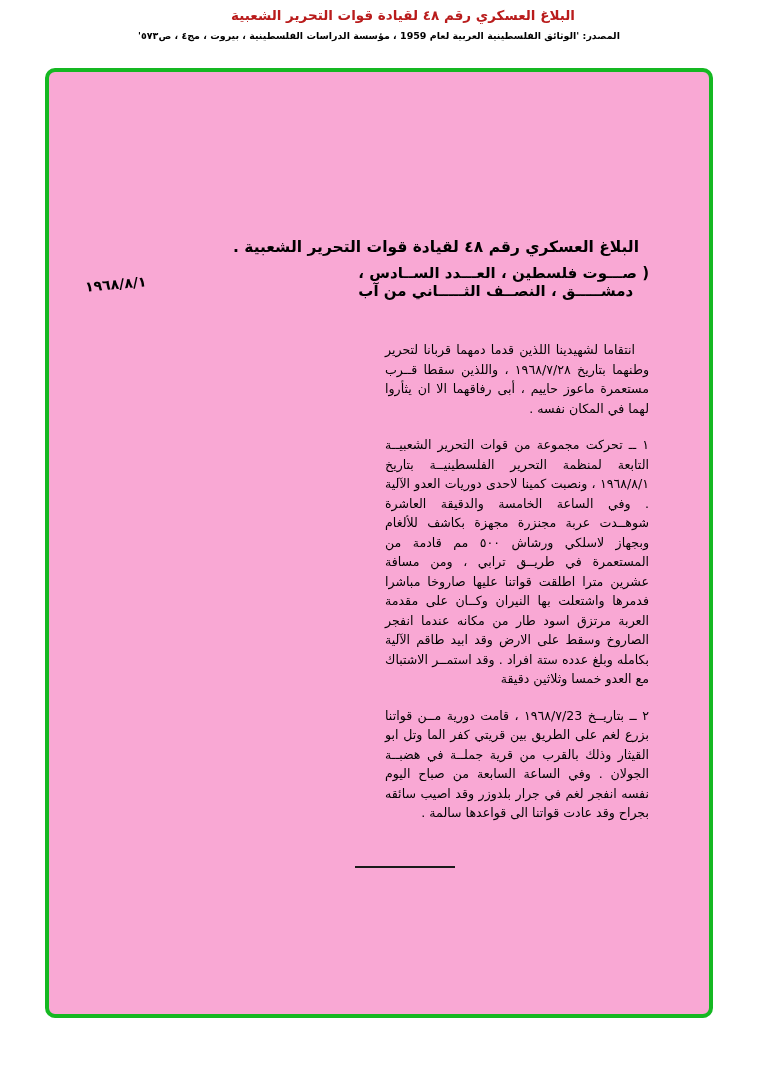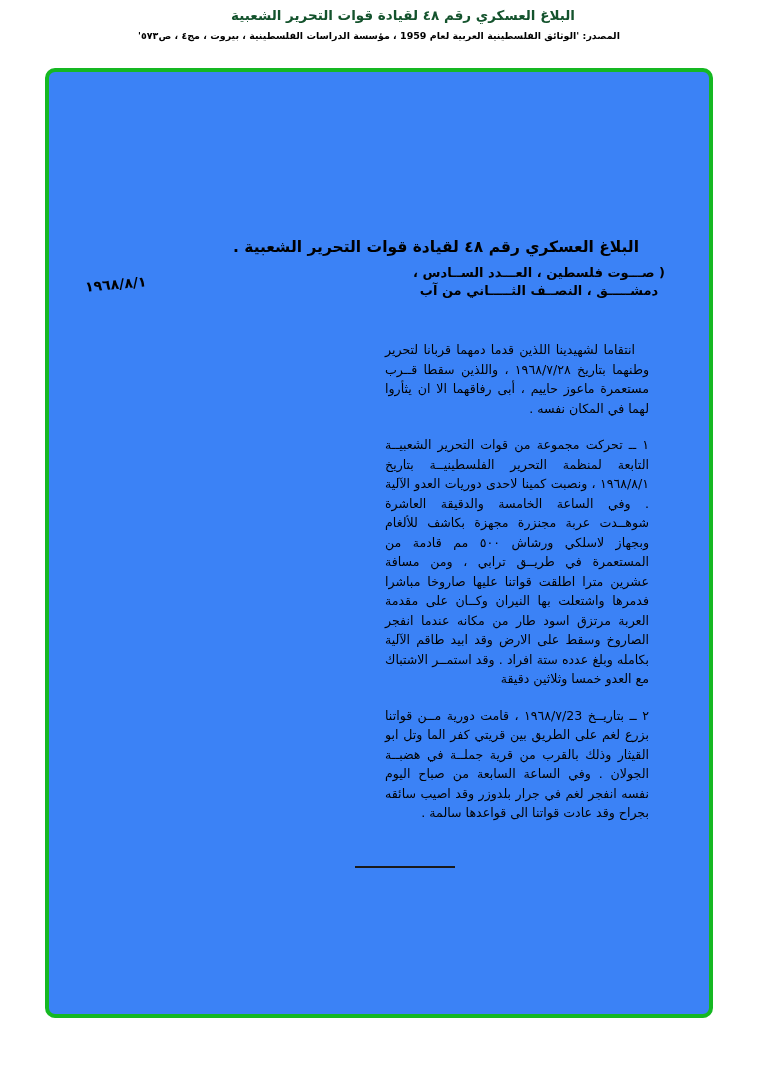--- a/index.html
+++ b/index.html
@@ -17,36 +17,36 @@
     position: absolute;
     top: 7px;
     left: 0;
     width: 100%;
     text-align: center;
     direction: rtl;
   }
   .top-title {
     font-size: 13.5px;
     font-weight: bold;
-    color: #14532d;
+    color: #b91c1c;
     margin-left: 48px;
   }
   .top-source {
     margin-top: 7px;
     font-size: 9.5px;
     font-weight: bold;
     color: #000;
   }
   .doc-frame {
     position: absolute;
     left: 45px;
     top: 68px;
     width: 668px;
     height: 950px;
-    background: #3b82f6;
+    background: #f9a8d4;
     border: 4px solid #15b822;
     border-radius: 10px;
   }
   .doc-title {
     position: absolute;
     top: 166px;
     right: 70px;
     direction: rtl;
     font-size: 15.5px;
     font-weight: bold;
@@ -58,24 +58,24 @@
     top: 204px;
     left: 36px;
     direction: rtl;
     font-size: 14px;
     font-weight: bold;
     transform: rotate(-5deg);
   }
   .citation {
     position: absolute;
     top: 192px;
-    right: 44px;
+    right: 60px;
     direction: rtl;
-    text-align: center;
-    font-size: 13px;
+    text-align: left;
+    font-size: 15px;
     font-weight: bold;
     line-height: 18px;
   }
   .doc-body {
     position: absolute;
     top: 268px;
     right: 60px;
     width: 264px;
     direction: rtl;
     text-align: justify;

